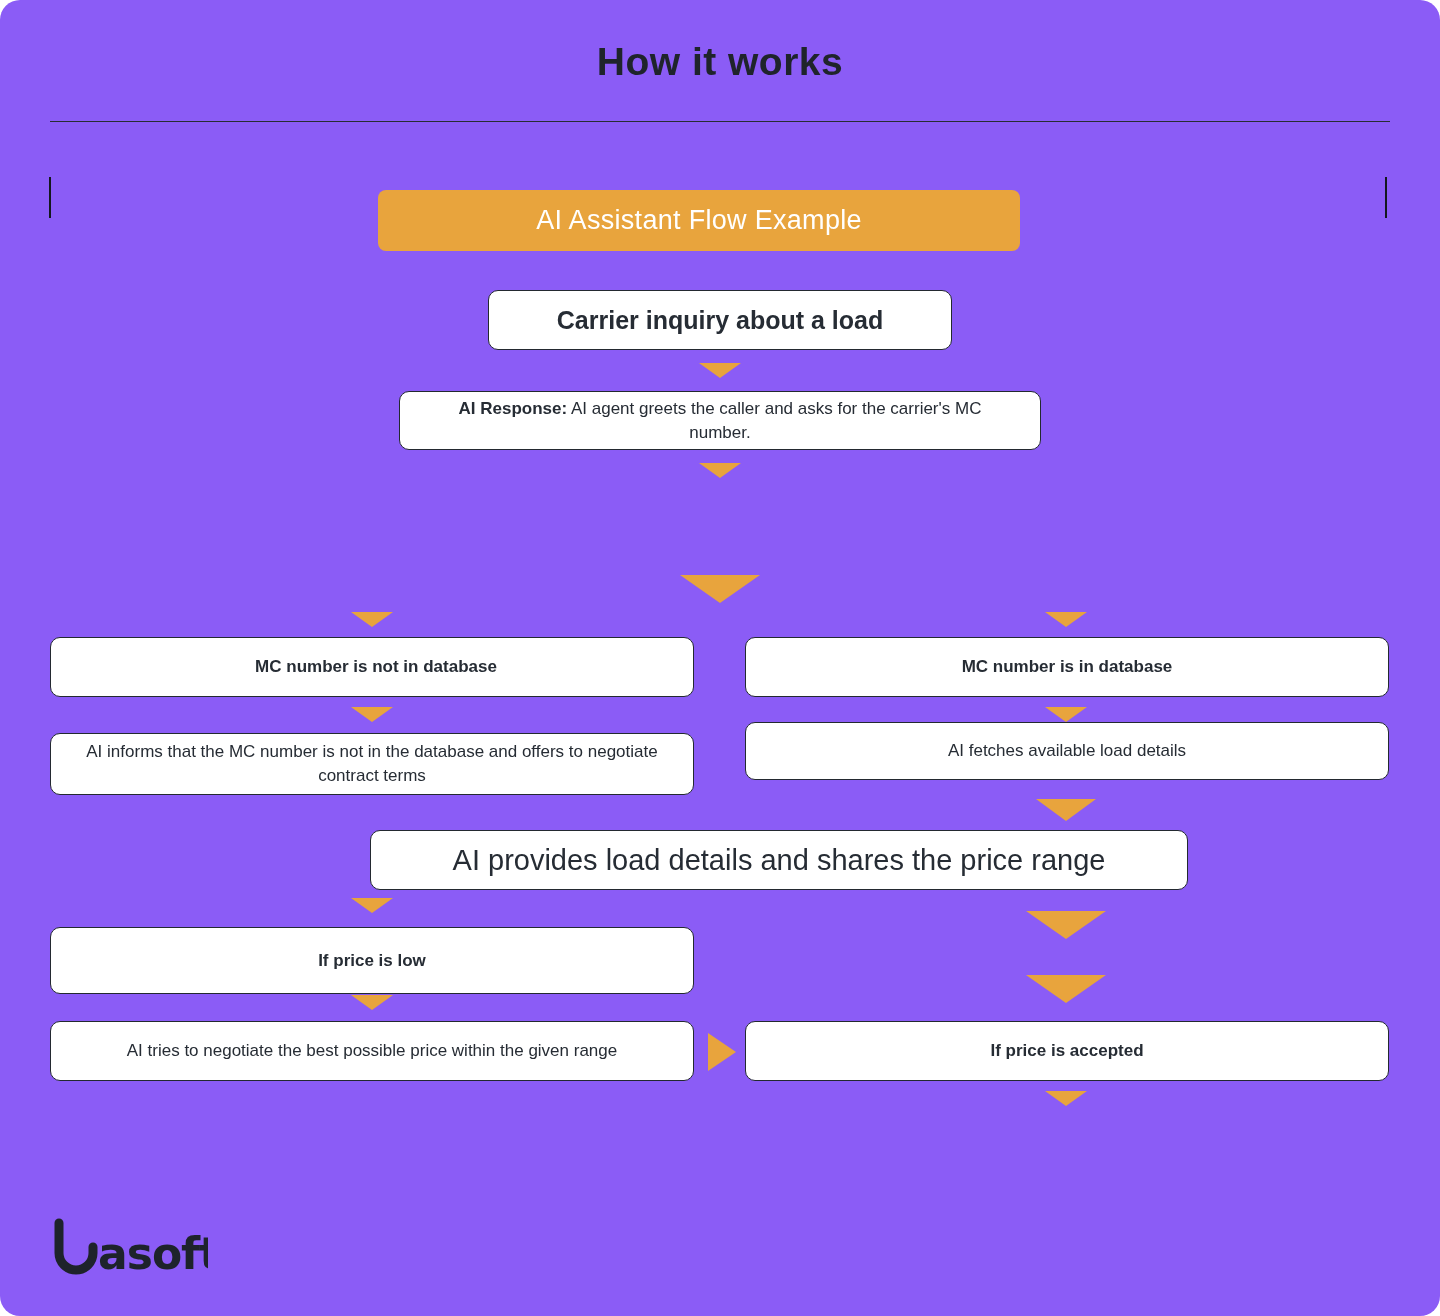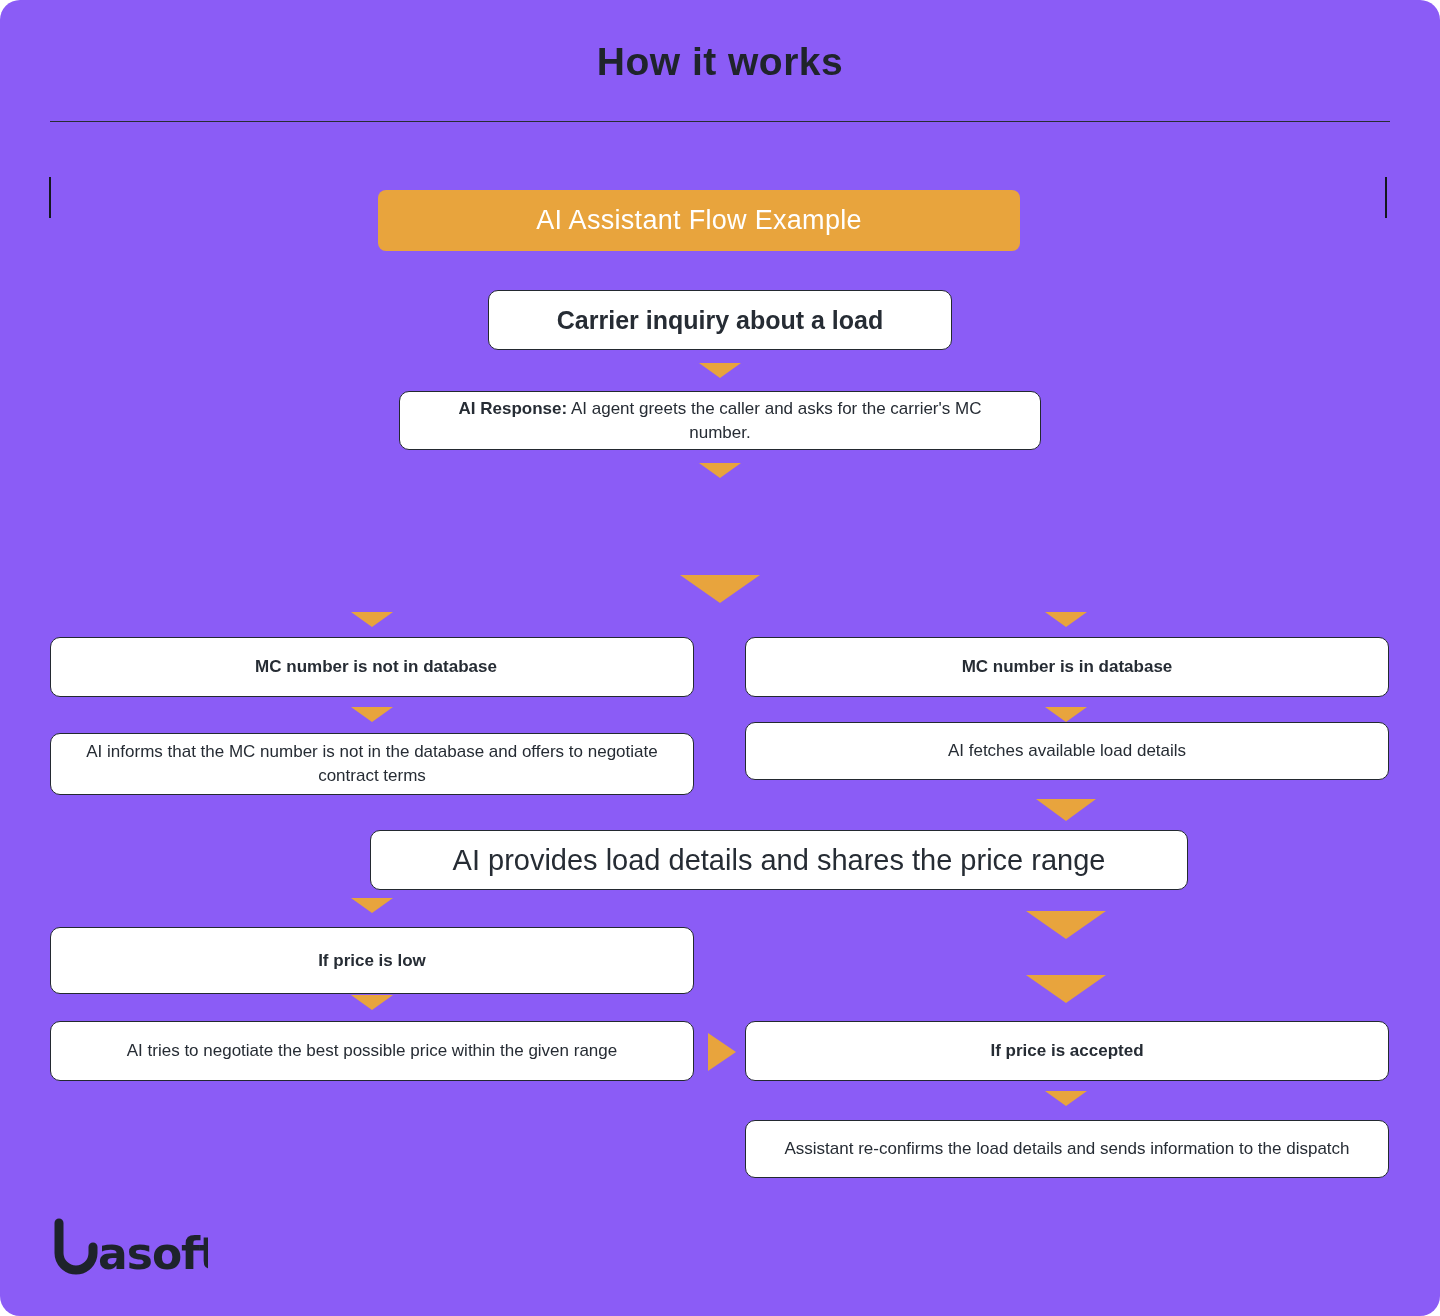--- a/index.html
+++ b/index.html
@@ -170,21 +170,20 @@
 
   <div class="node n-pricelow">If price is low</div>
   <div class="arr arr-d-s a10"></div>
 
   <div class="node n-negotiate">AI tries to negotiate the best possible price within the given range</div>
   <div class="arr arr-r a13"></div>
 
   <div class="node n-accepted">If price is accepted</div>
   <div class="arr arr-d-s a14"></div>
 
-  <div class="node n-reconfirm">Assistant re-confirms the load details and sends information to the dispatch</div>
 
   <div class="logo">
     <svg width="158" height="62" viewBox="0 0 158 62" xmlns="http://www.w3.org/2000/svg">
       <path d="M9 7 L9 37 A17 17 0 0 0 43 37 L43 31" fill="none" stroke="#1E232B" stroke-width="9" stroke-linecap="round"></path>
       <text x="48" y="53" font-family="DejaVu Sans, Liberation Sans, sans-serif" font-size="44" font-weight="bold" letter-spacing="-1" fill="#1E232B">asoft</text>
     </svg>
   </div>
 
 </div>
 

